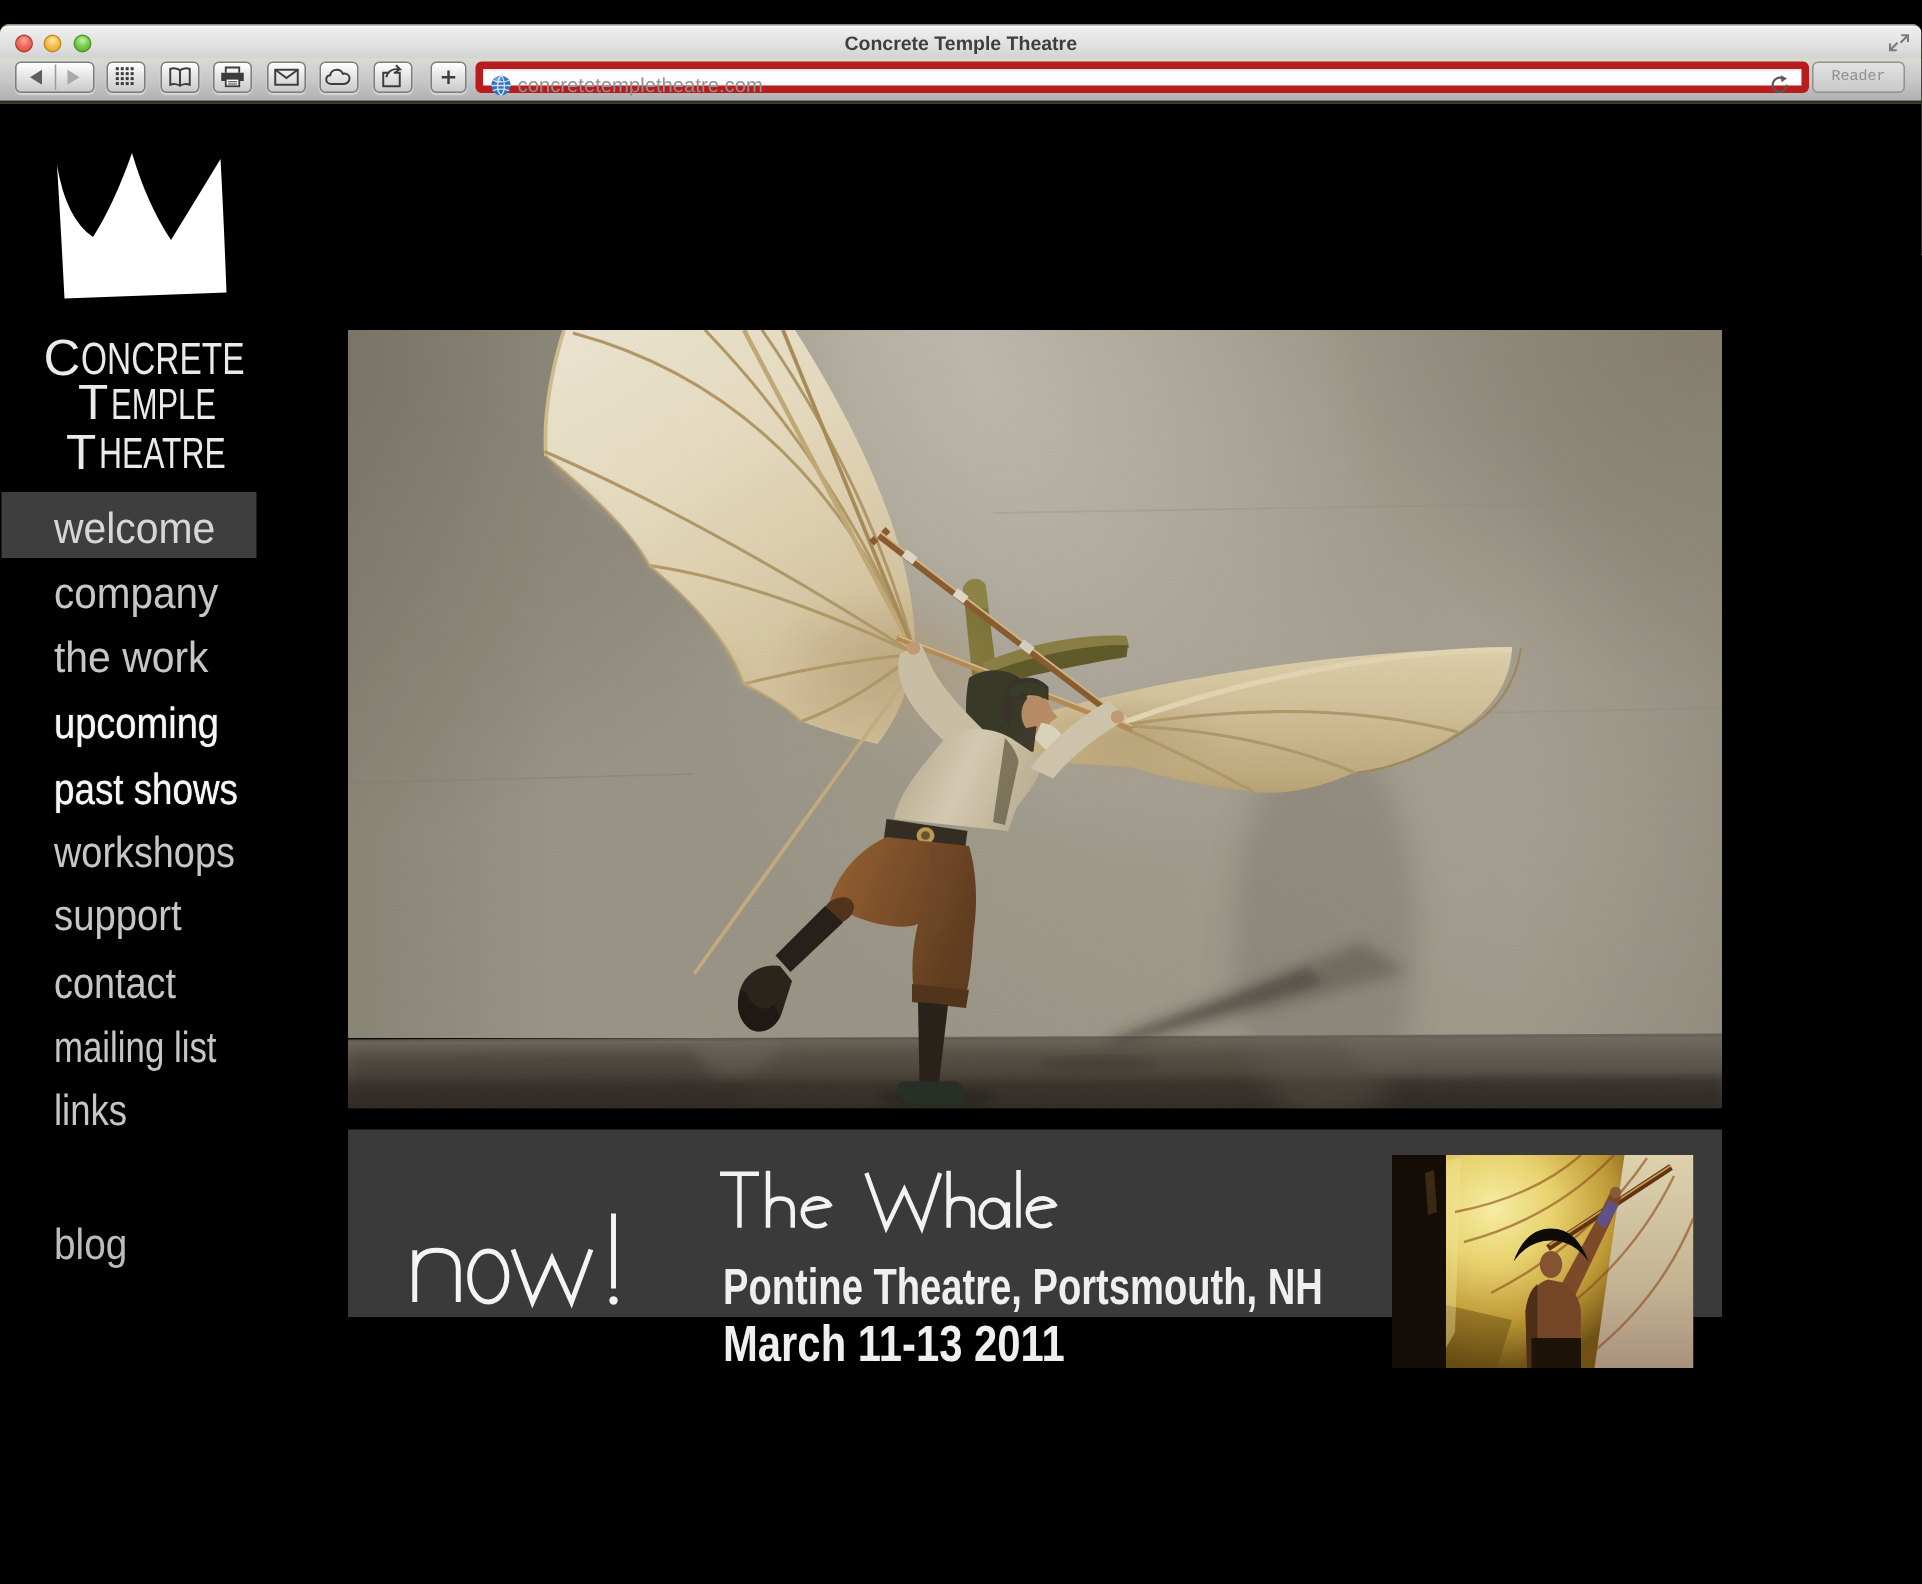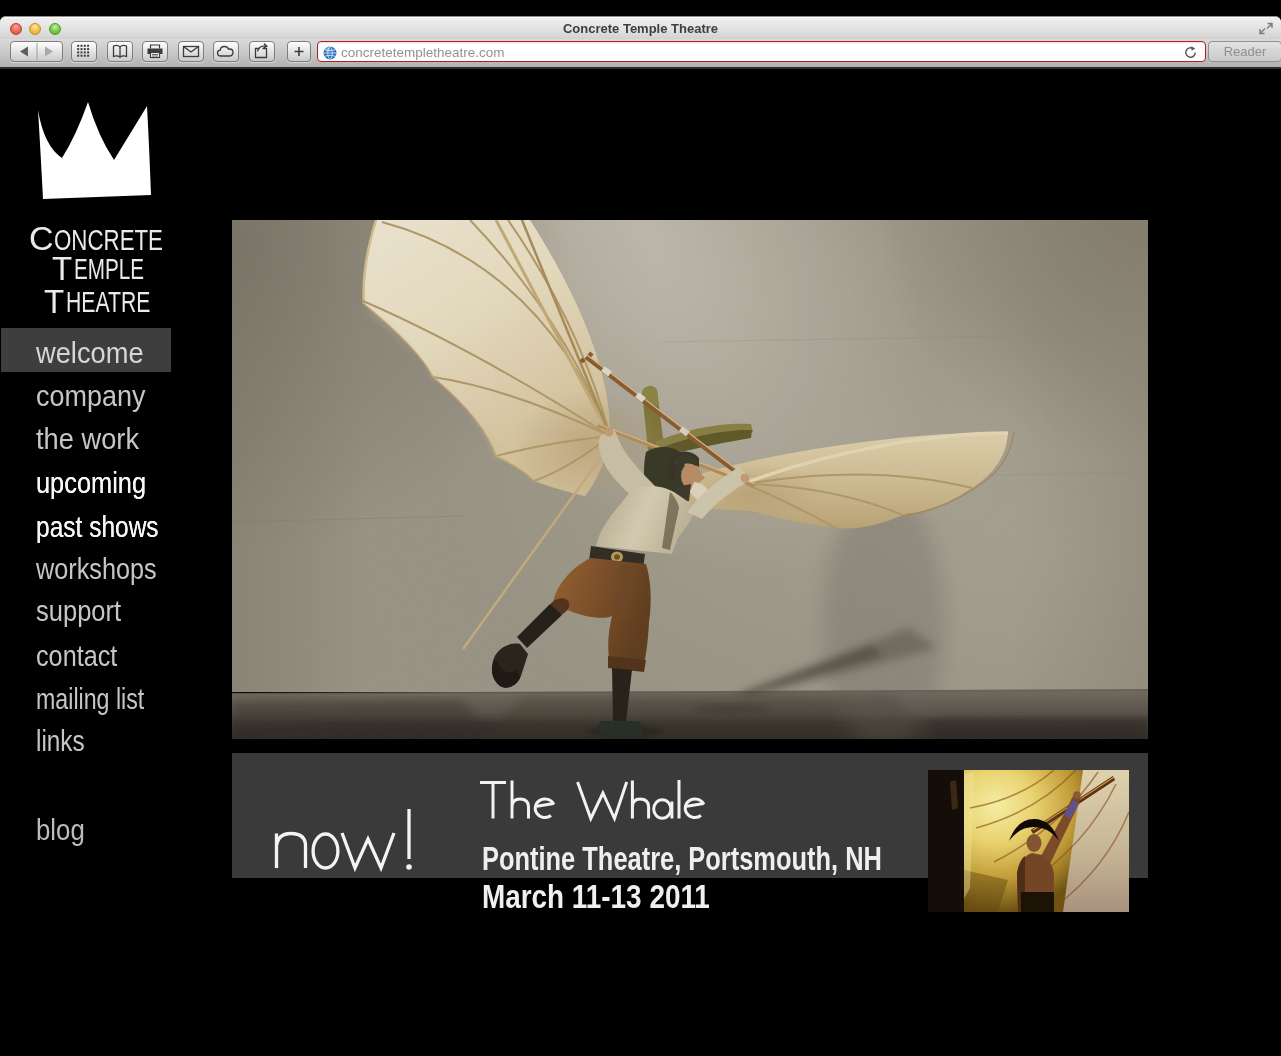--- a/index.html
+++ b/index.html
@@ -9,23 +9,23 @@
 #title{position:absolute;left:0;top:4px;width:100%;text-align:center;font-size:13px;font-weight:700;color:#3e3e3e;opacity:0.999;}
 .tl{position:absolute;top:6px;width:12px;height:12px;border-radius:50%;}
 #tl-r{left:10px;background:radial-gradient(circle at 50% 30%,#ffa79d 0%,#ee6d5f 45%,#d44c3e 100%);border:1px solid #b93d32;box-sizing:border-box;}
 #tl-y{left:29px;background:radial-gradient(circle at 50% 30%,#ffe9a8 0%,#f5c14e 45%,#dfa02f 100%);border:1px solid #c08e27;box-sizing:border-box;}
 #tl-g{left:49px;background:radial-gradient(circle at 50% 30%,#c8f2b2 0%,#7ccf4f 45%,#58a82d 100%);border:1px solid #51982c;box-sizing:border-box;}
 #fullscr{position:absolute;right:8px;top:5px;width:14px;height:13px;}
 #toolbar{position:absolute;left:0;top:23px;width:1281px;height:28px;background:linear-gradient(#dadada,#c6c6c6 55%,#b0b0b0);}
 #tbline{position:absolute;left:0;top:51px;width:1281px;height:2px;background:#2e2e2e;}
 .tb{position:absolute;top:25px;height:21px;box-sizing:border-box;border:1px solid #7d7d7d;border-radius:4px;background:linear-gradient(#fefefe,#e9e9e9 40%,#cacaca);box-shadow:0 1px 1px rgba(255,255,255,.45);}
 .tb svg{display:block;margin:auto;}
-#urlfield{position:absolute;left:317px;top:25px;width:889px;height:21px;box-sizing:border-box;border:1px solid #b91c1c;border-radius:4px;background:#fff;box-shadow:inset 0 1px 2px rgba(0,0,0,.12);}
+#urlfield{position:absolute;left:317px;top:25px;width:889px;height:21px;box-sizing:border-box;border:5px solid #b91c1c;border-radius:4px;background:#fff;box-shadow:inset 0 1px 2px rgba(0,0,0,.12);}
 #urltext{position:absolute;left:23px;top:3px;font-size:13.5px;color:#929292;opacity:0.999;}
-#reader{position:absolute;left:1208px;top:25px;width:74px;height:21px;box-sizing:border-box;border:1px solid #929292;border-radius:4px;background:linear-gradient(#e2e2e2,#c9c9c9);color:#8f8f8f;font-size:13px;text-align:center;line-height:19px;}
+#reader{position:absolute;left:1208px;top:25px;width:62px;height:21px;box-sizing:border-box;border:1px solid #929292;border-radius:4px;background:linear-gradient(#e2e2e2,#c9c9c9);color:#8f8f8f;font-size:10px;text-align:center;line-height:19px;font-family:Liberation Mono, monospace;}
 #page{position:absolute;left:0;top:53px;width:1281px;height:1003px;background:#000;}
 #crown{position:absolute;left:36px;top:33px;}
 #logosvg{position:absolute;left:0;top:0;}
 .nv{position:absolute;left:36px;font-size:29px;color:#c6c6c6;white-space:nowrap;transform-origin:0 50%;opacity:0.999;}
 #hl{position:absolute;left:1px;top:259px;width:170px;height:44px;background:#3e3e3e;}
 #banner{position:absolute;left:232px;top:684px;width:916px;height:125px;background:#3a3a3a;}
 .bant{position:absolute;color:#efefef;font-weight:bold;white-space:nowrap;transform-origin:0 0;opacity:0.999;}
 #photo{position:absolute;left:232px;top:151px;filter:blur(0.4px);}
 </style>
 </head>

